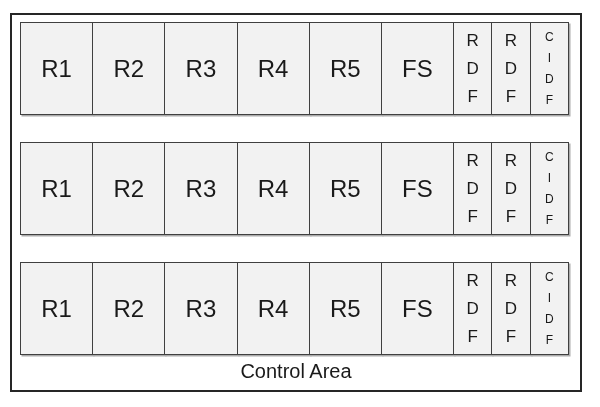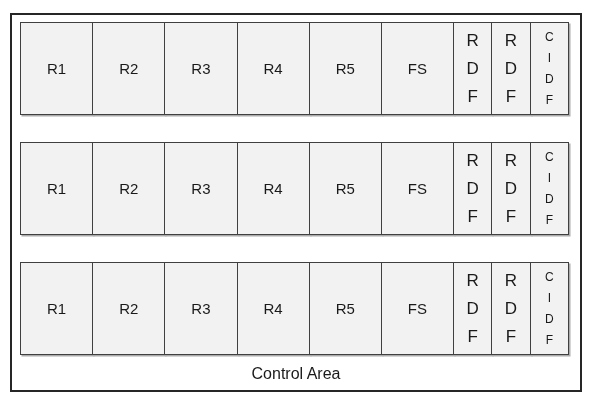--- a/index.html
+++ b/index.html
@@ -46,41 +46,41 @@
     border: 1px solid var(--cell-border);
     box-shadow: 1.5px 1.5px 0 var(--shadow);
     display: flex;
     align-items: center;
     justify-content: center;
     color: var(--text);
   }
   .cell + .cell { margin-left: -1px; }
   .cell.horizontal {
     flex: 72.5 0 0;
-    font-size: 15px;
+    font-size: 24px;
   }
   .cell.vertical, .cell.vertical-small {
     flex-direction: column;
   }
   .cell.vertical {
     flex: 38 0 0;
     font-size: 17px;
   }
   .cell.vertical-small {
     flex: 38 0 0;
     font-size: 12px;
   }
   .cell.vertical span { display: block; line-height: 28px; text-align: center; }
   .cell.vertical-small span { display: block; line-height: 21px; text-align: center; }
   .control-area-label {
     position: absolute;
     left: 0; right: 0;
     bottom: 7px;
     text-align: center;
-    font-size: 16px;
+    font-size: 20px;
     color: var(--text);
   }
 </style>
 </head>
 <body>
 
 <div class="canvas">
   <div class="frame">
     <div class="row row-1">
         <div class="cell horizontal">

